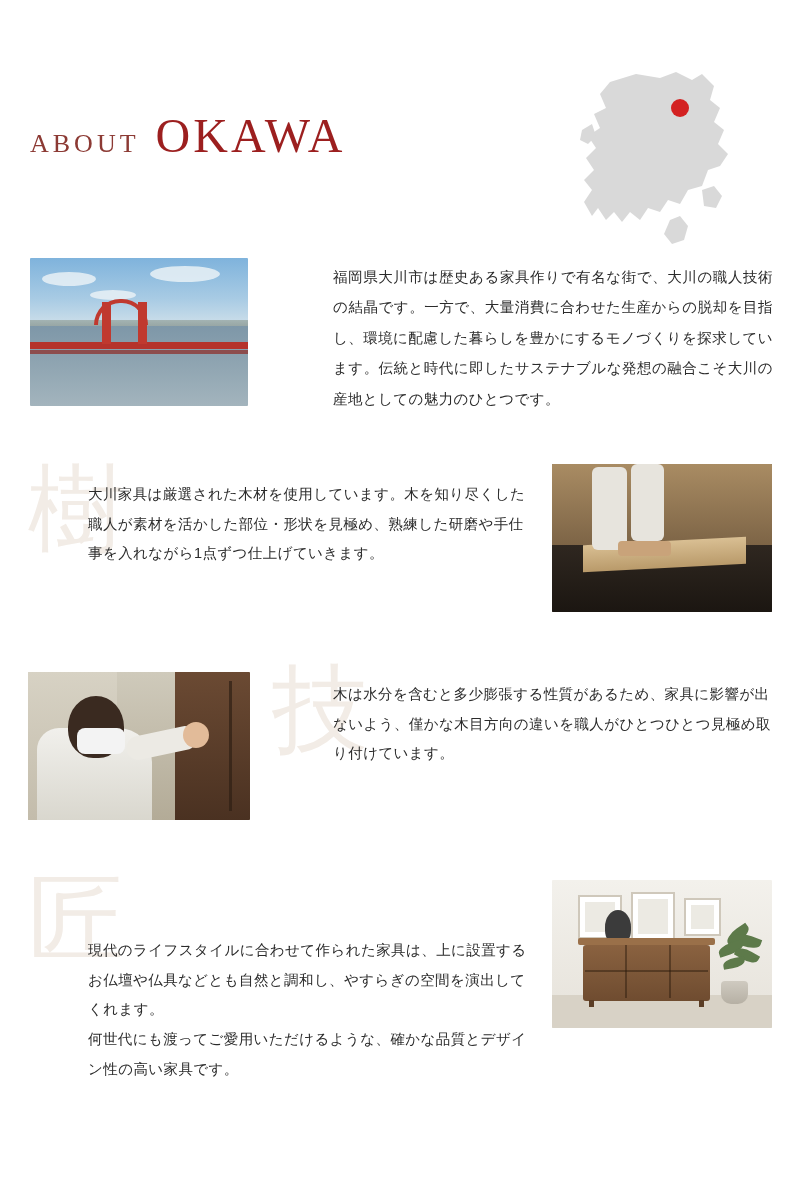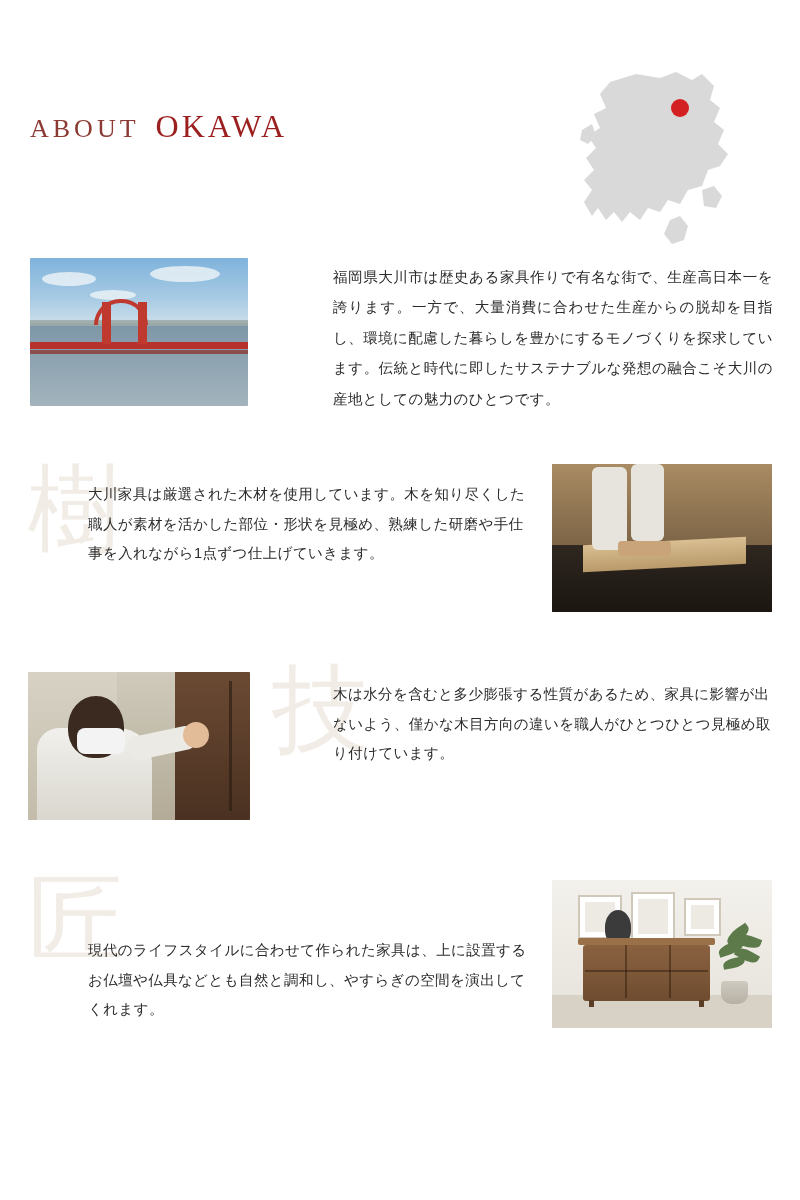--- a/index.html
+++ b/index.html
@@ -25,21 +25,21 @@
     display: inline-block;
     font-family: "Liberation Serif", "DejaVu Serif", serif;
     font-size: 26px;
     letter-spacing: 4px;
     color: #8c3a34;
     vertical-align: baseline;
   }
   .header-okawa {
     display: inline-block;
     font-family: "Liberation Serif", "DejaVu Serif", serif;
-    font-size: 32px;
+    font-size: 48px;
     letter-spacing: 3px;
     color: #9c1f1f;
     margin-left: 16px;
     vertical-align: baseline;
   }
 
   
   .map-wrap {
     position: absolute;
     left: 552px; top: 70px;
@@ -216,21 +216,21 @@
       <div class="bridge-far"></div>
       <div class="bridge-water"></div>
       <div class="bridge-deck"></div>
       <div class="bridge-deck2"></div>
       <div class="bridge-arc"></div>
       <div class="bridge-tower t1"></div>
       <div class="bridge-tower t2"></div>
     </div>
   </div>
 
-  <div class="intro-text">福岡県大川市は歴史ある家具作りで有名な街で、生産高日本一を誇ります。一方で、大量消費に合わせた生産からの脱却を目指し、環境に配慮した暮らしを豊かにするモノづくりを探求しています。伝統と時代に即したサステナブルな発想の融合こそ大川の産地としての魅力のひとつです。</div>
+  <div class="intro-text">福岡県大川市は歴史ある家具作りで有名な街で、大川の職人技術の結晶です。一方で、大量消費に合わせた生産からの脱却を目指し、環境に配慮した暮らしを豊かにするモノづくりを探求しています。伝統と時代に即したサステナブルな発想の融合こそ大川の産地としての魅力のひとつです。</div>
 
   <div class="section">
     <div class="ghost-kanji sec1-kanji">樹</div>
     <div class="sec-text sec1-text">
       <p>大川家具は厳選された木材を使用しています。木を知り尽くした職人が素材を活かした部位・形状を見極め、熟練した研磨や手仕事を入れながら1点ずつ仕上げていきます。</p>
     </div>
     <div class="sec-photo sec1-photo">
       <div class="ph">
         <div class="wood-bg"></div>
         <div class="wood-wall"></div>
@@ -260,20 +260,21 @@
         <div class="cm-arm"></div>
         <div class="cm-hand"></div>
       </div>
     </div>
   </div>
 
   <div class="section">
     <div class="ghost-kanji sec3-kanji">匠</div>
     <div class="sec-text sec3-text">
       <p>現代のライフスタイルに合わせて作られた家具は、上に設置するお仏壇や仏具などとも自然と調和し、やすらぎの空間を演出してくれます。</p>
+      <p>何世代にも渡ってご愛用いただけるような、確かな品質とデザイン性の高い家具です。</p>
     </div>
     <div class="sec-photo sec3-photo">
       <div class="ph">
         <div class="fn-wall"></div>
         <div class="fn-floor"></div>
 
         <div class="fn-frame" style="left:12%; top:10%; width:20%; height:30%;">
             <div class="art"></div>
           </div>
         <div class="fn-frame" style="left:36%; top:8%; width:20%; height:33%;">

